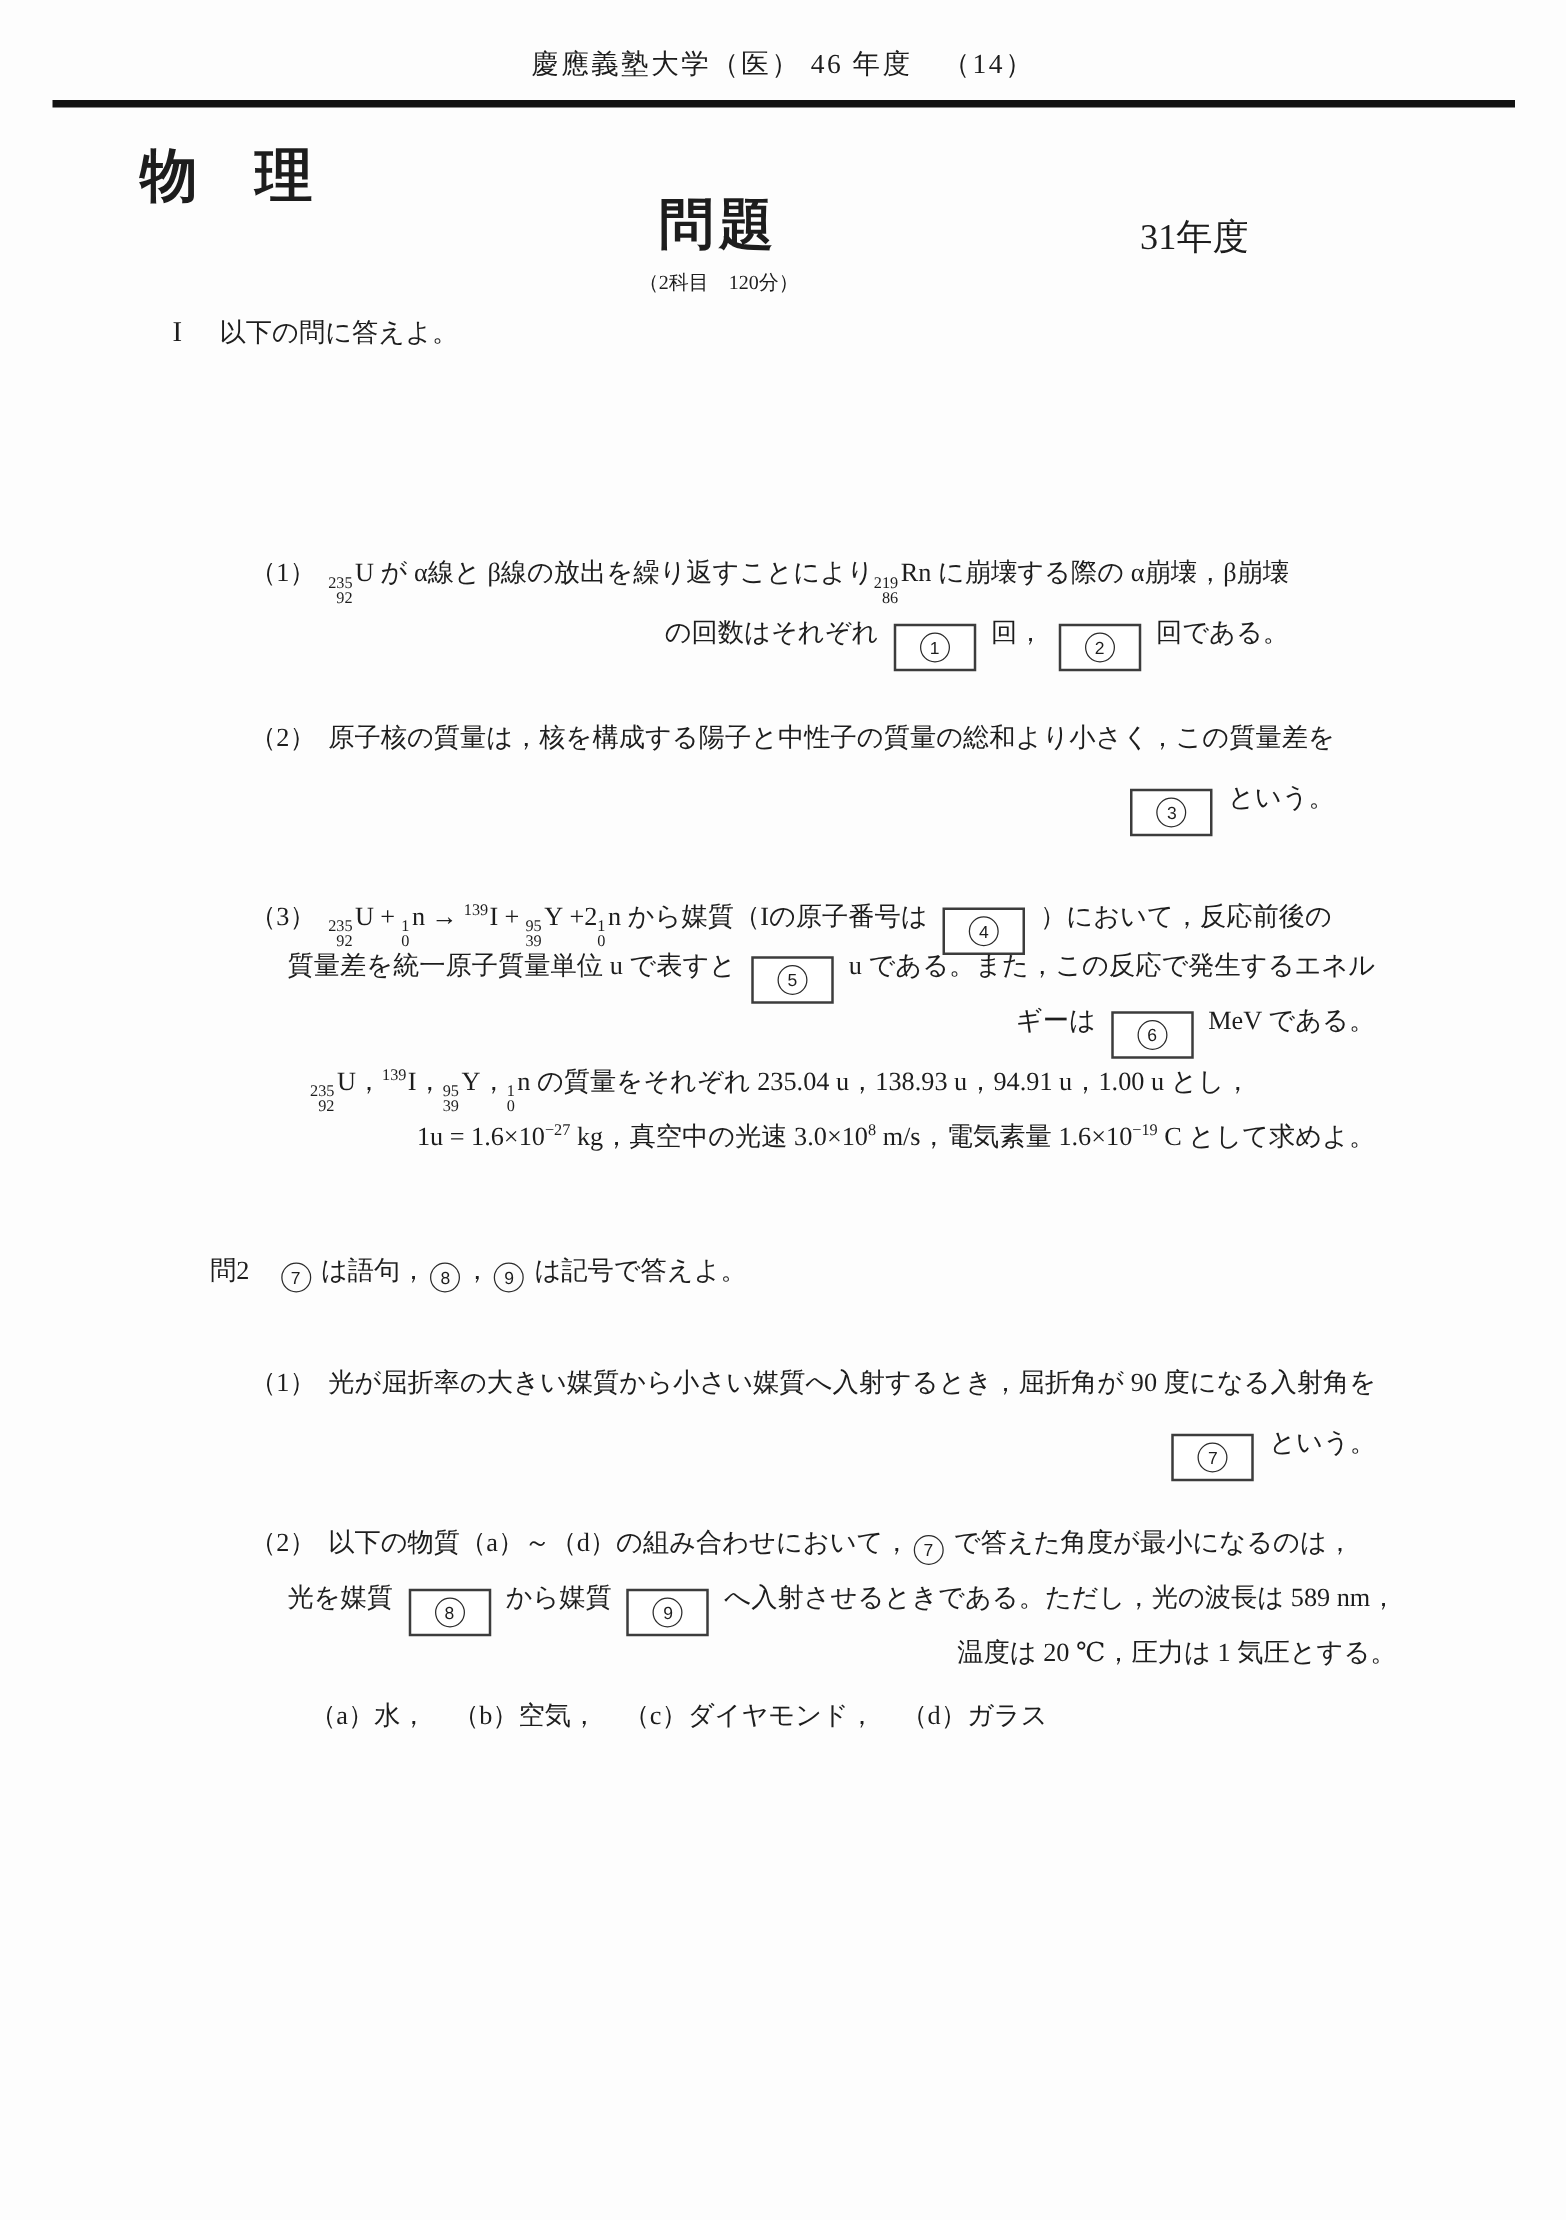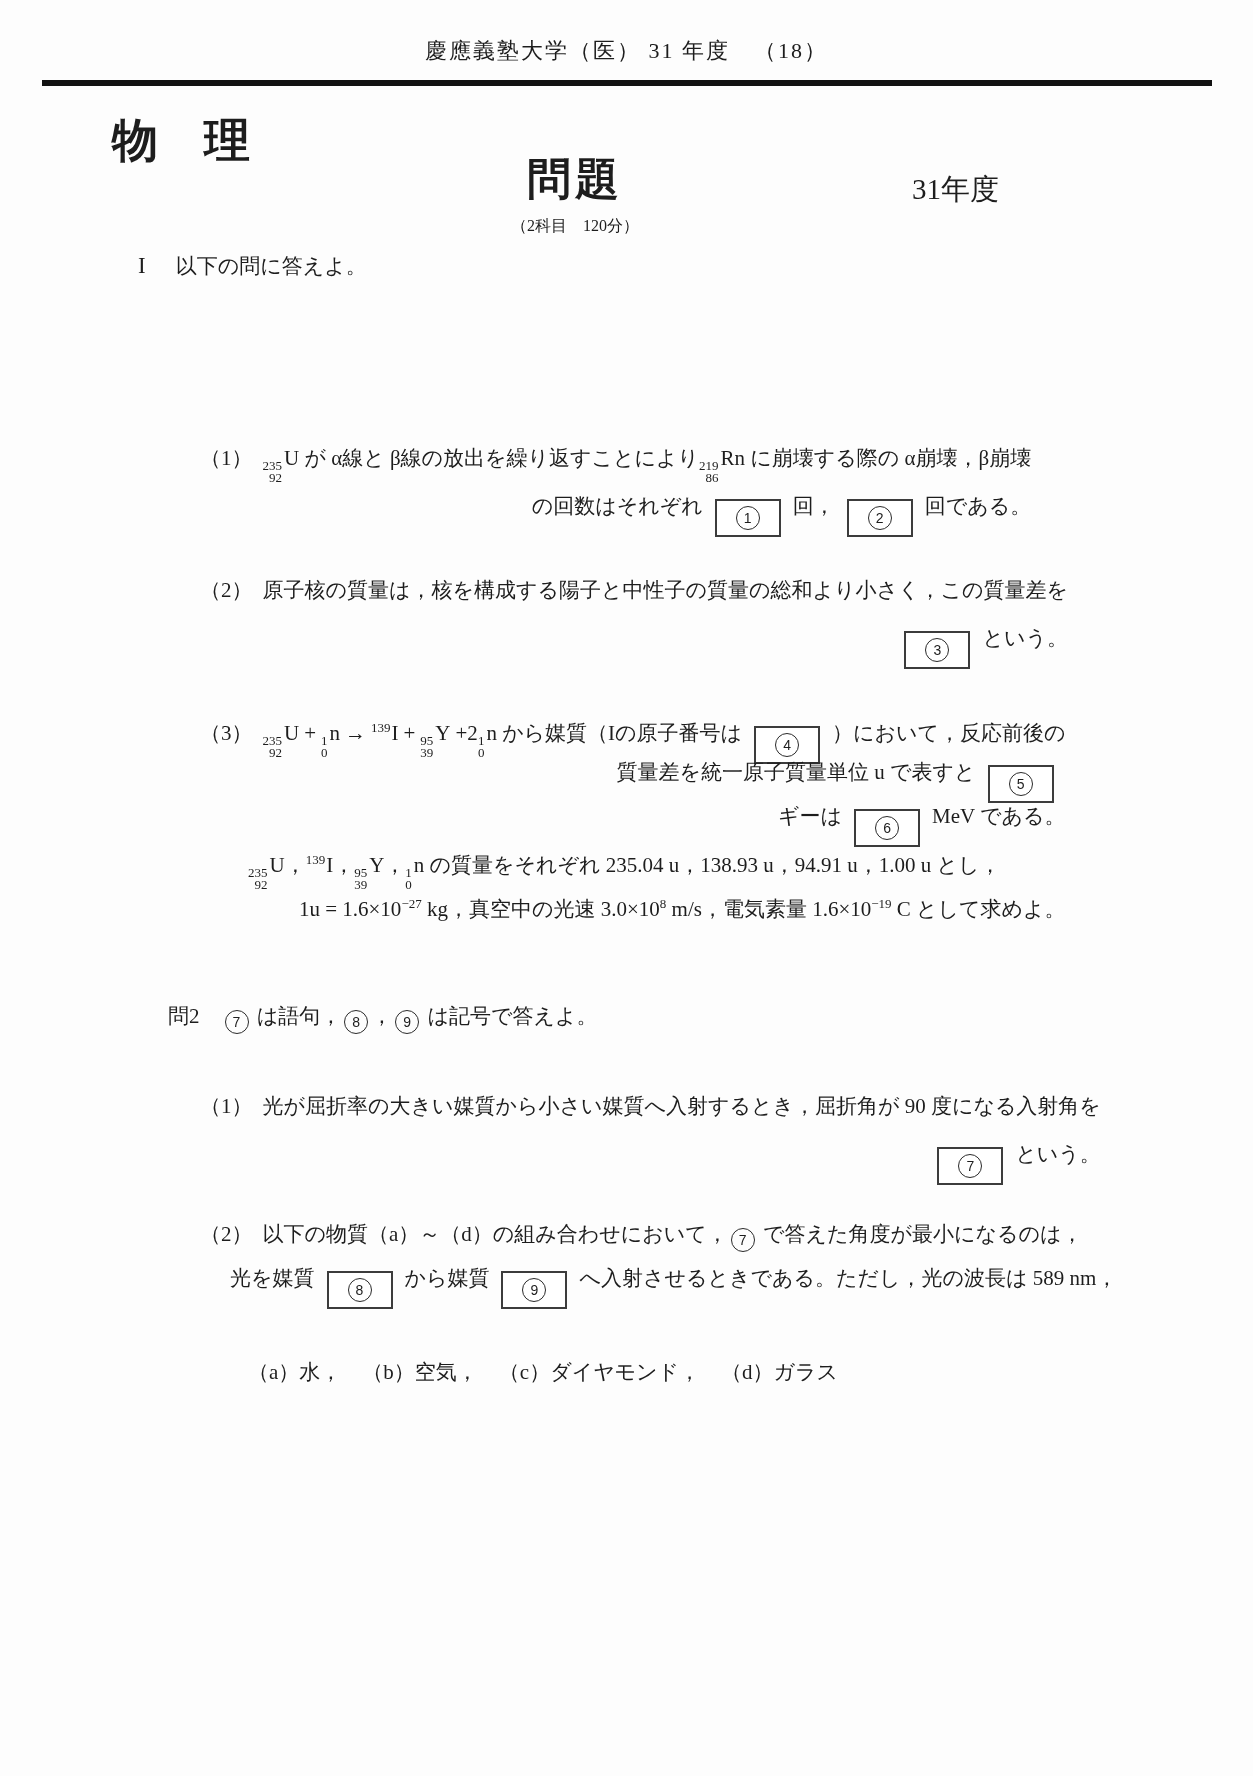--- a/index.html
+++ b/index.html
@@ -52,21 +52,21 @@
             font-family:"Liberation Serif","DejaVu Serif",serif; }
   .msup { font-size:13px; vertical-align:8px; margin-right:1px; }
   .op { margin:0 5px; }
   .exp { font-size:13px; vertical-align:8px;margin-top:28px; }
 </style>
 </head>
 <body>
 
 <div class="page">
 
-  <div class="header-line">慶應義塾大学（医） 31 年度　（18）</div>
+  <div class="header-line">慶應義塾大学（医） 46 年度　（14）</div>
   <div class="rule"></div>
 
   <div class="subject">物　理</div>
   <div class="exam-title">問題</div>
   <div class="year">31年度</div>
   <div class="subtitle">（2科目　120分）</div>
 
   <div class="intro">
     <span class="seclabel">I</span><span>以下の問に答えよ。</span>
   </div>
@@ -116,21 +116,21 @@
           </span><span>Y</span></span><span class="op" style="margin-right:0;">+2</span><span class="nuc"><span class="nstack">
             <span>1</span>
             <span>0</span>
           </span><span>n</span></span><span> から媒質（Iの原子番号は</span><span class="abox">
           <span class="cnum">4</span>
         </span><span>）において，反応前後の</span>
     </div>
     <div class="qline ind1">
       <span>質量差を統一原子質量単位 u で表すと</span><span class="abox">
           <span class="cnum">5</span>
-        </span>
+        </span><span>u である。また，この反応で発生するエネル</span>
     </div>
     <div class="qline ind1">
       <span>ギーは</span><span class="abox">
           <span class="cnum">6</span>
         </span><span>MeV である。</span>
     </div>
     <div class="qline ind2">
       <span class="nuc"><span class="nstack">
             <span>235</span>
             <span>92</span>
@@ -166,20 +166,23 @@
     <div class="qline">
       <span class="qlabel">（2）</span><span>以下の物質（a）～（d）の組み合わせにおいて，</span><span class="cnum">7</span><span> で答えた角度が最小になるのは，</span>
     </div>
     <div class="qline ind1">
       <span>光を媒質</span><span class="abox">
           <span class="cnum">8</span>
         </span><span>から媒質</span><span class="abox">
           <span class="cnum">9</span>
         </span><span>へ入射させるときである。ただし，光の波長は 589 nm，</span>
     </div>
+    <div class="qline ind1">
+      <span>温度は 20 ℃，圧力は 1 気圧とする。</span>
+    </div>
   </div>
 
   <div class="qblock" style="top:1348px; left:248px;">
     <div class="qline">
       <span>（a）水，　（b）空気，　（c）ダイヤモンド，　（d）ガラス</span>
     </div>
   </div>
 
 </div>
 

